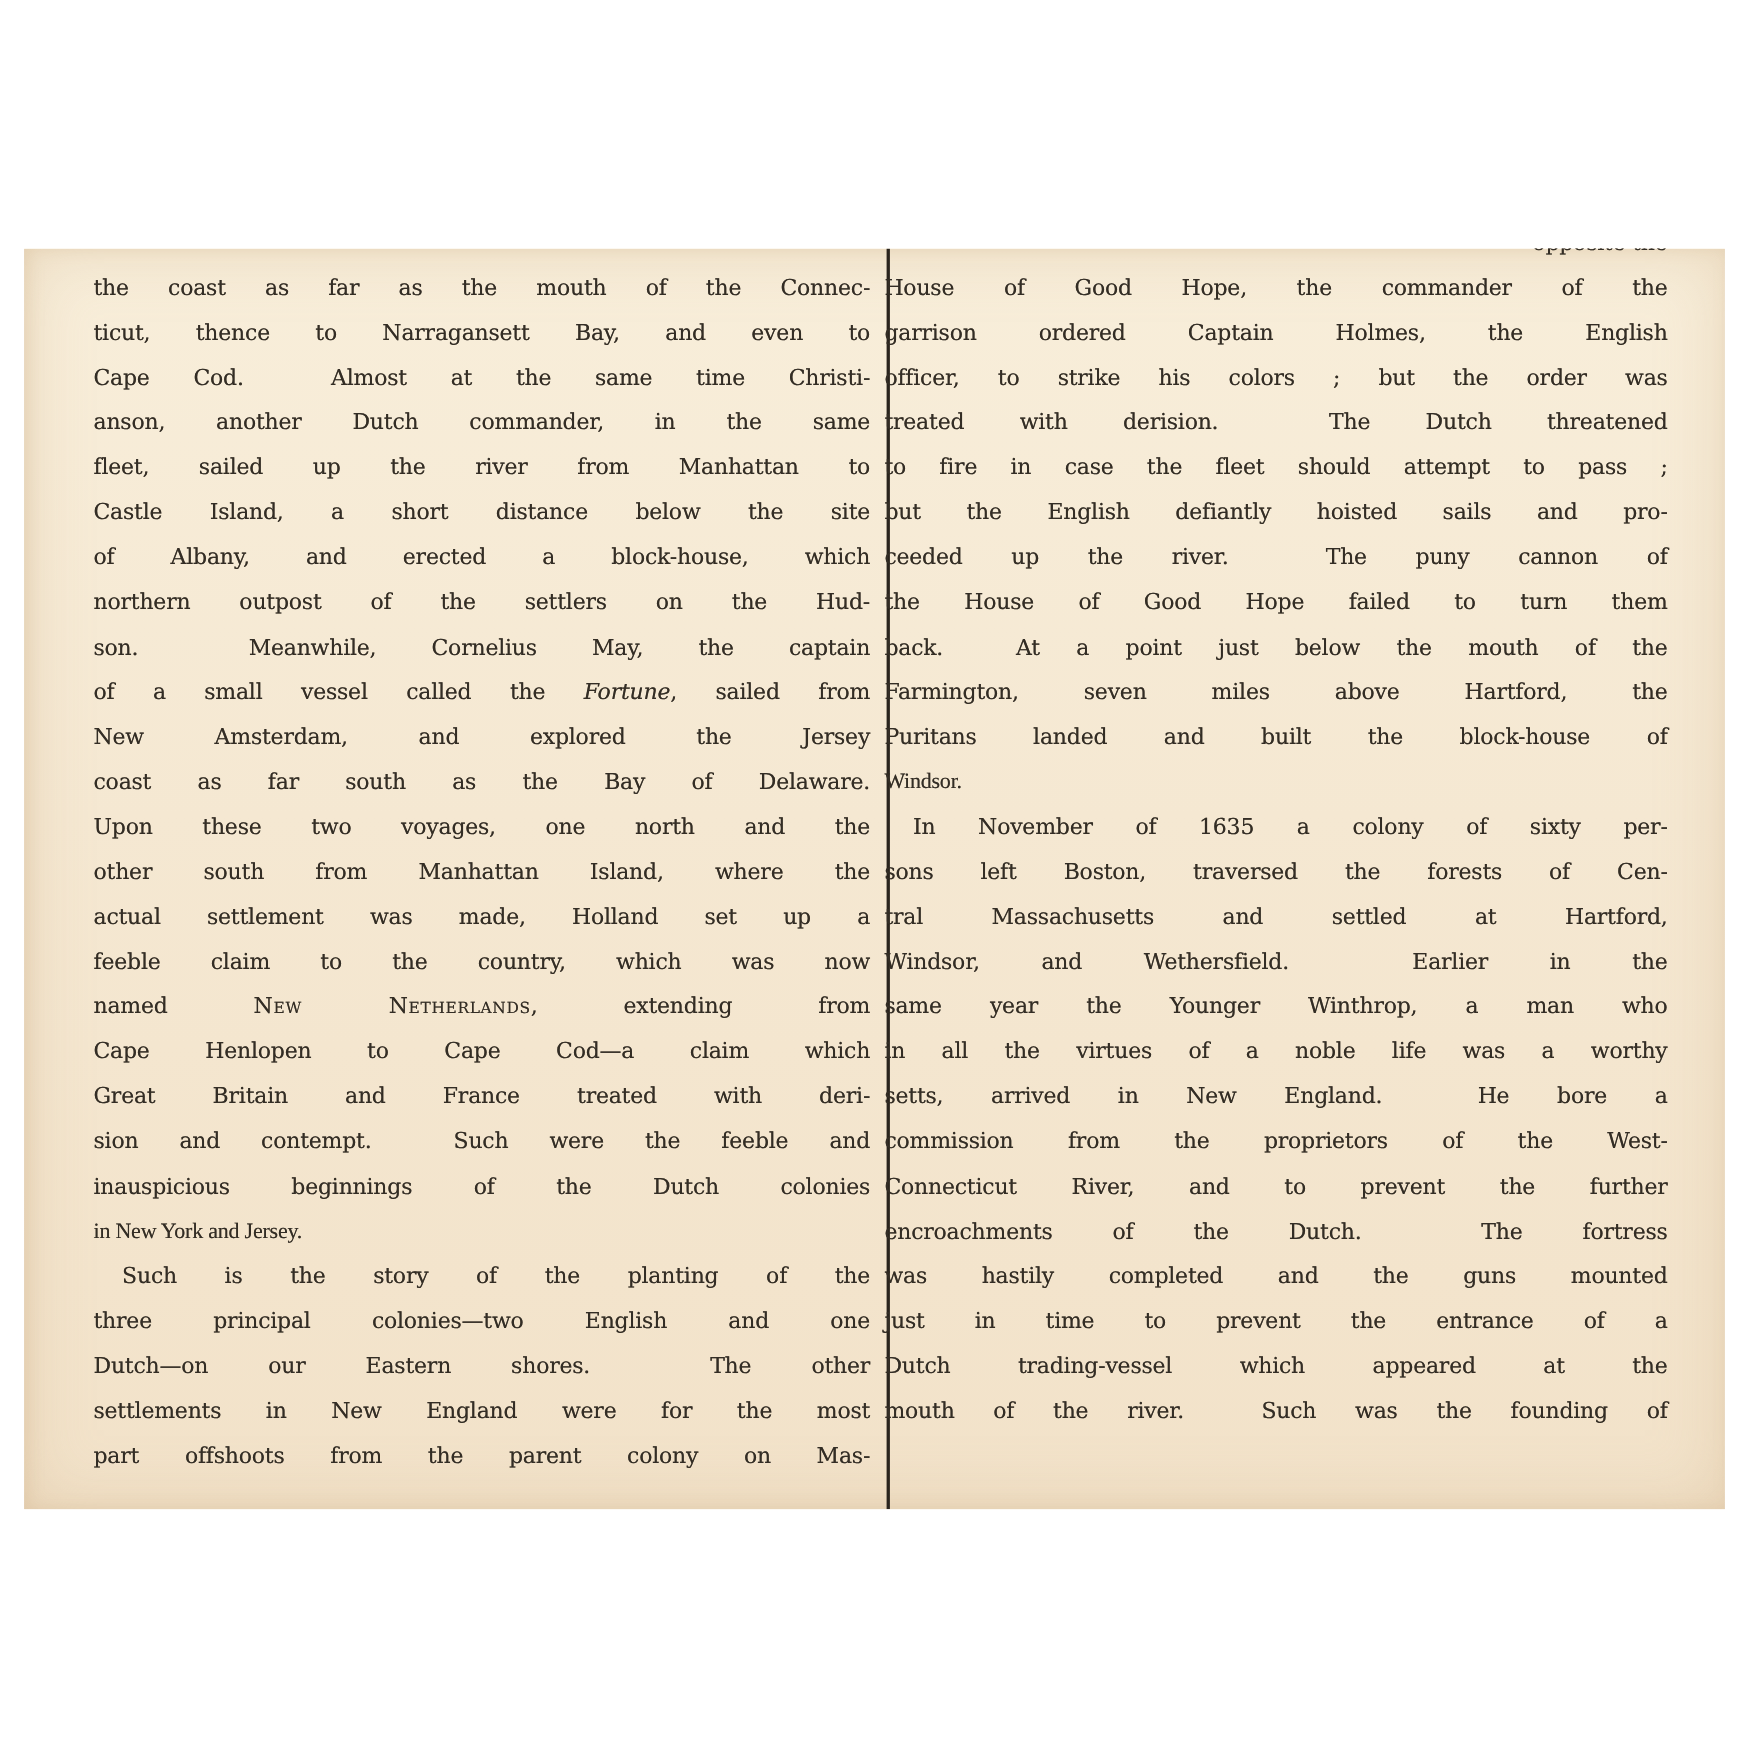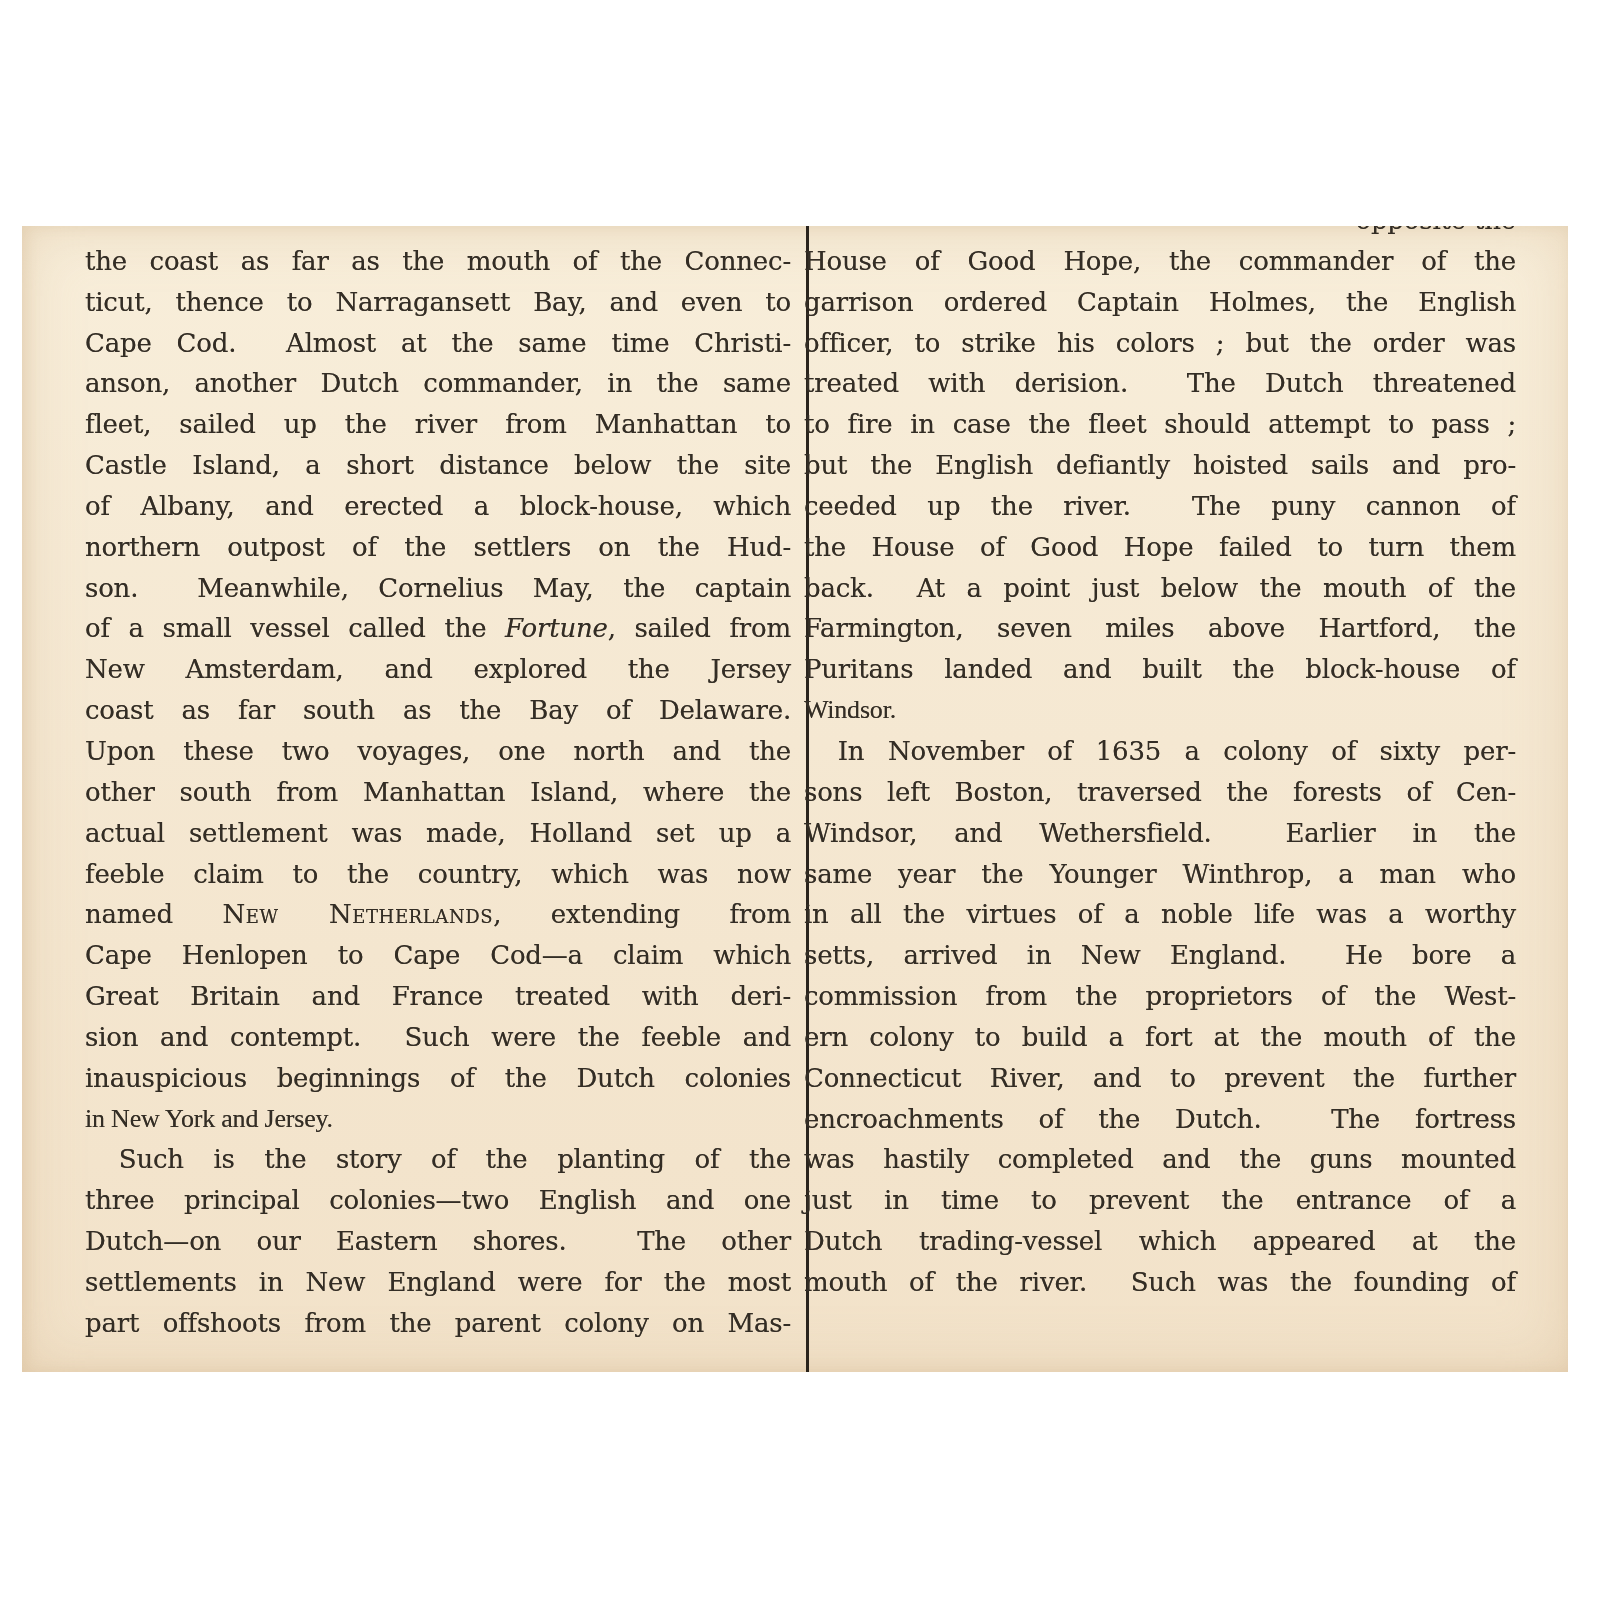--- a/index.html
+++ b/index.html
@@ -20,21 +20,21 @@
   .divider{
     position:absolute;
     left:784px; top:0;
     width:3px; height:100%;
     background:#2a241d;
   }
   .column{
     position:absolute;
     top:-26px;
     color:#332d25;
-    font-size:26px;
+    font-size:20px;
     letter-spacing:-0.2px;
     text-shadow:0 0 0.6px rgba(50,43,33,.65);
   }
   .column-left{ left:63px;  width:706px; }
   .column-right{ left:782px; width:712px; }
   .line{
     height:40.85px;
     line-height:40.85px;
     text-align:justify;
     text-align-last:justify;
@@ -89,26 +89,26 @@
       <div class="line justify">to fire in case the fleet should attempt to pass ;</div>
       <div class="line justify">but the English defiantly hoisted sails and pro-</div>
       <div class="line justify">ceeded up the river.&nbsp; The puny cannon of</div>
       <div class="line justify">the House of Good Hope failed to turn them</div>
       <div class="line justify">back.&nbsp; At a point just below the mouth of the</div>
       <div class="line justify">Farmington, seven miles above Hartford, the</div>
       <div class="line justify">Puritans landed and built the block-house of</div>
       <div class="line end">Windsor.</div>
       <div class="line indent">In November of 1635 a colony of sixty per-</div>
       <div class="line justify">sons left Boston, traversed the forests of Cen-</div>
+      <div class="line justify">tral Massachusetts and settled at Hartford,</div>
       <div class="line justify">Windsor, and Wethersfield.&nbsp; Earlier in the</div>
       <div class="line justify">same year the Younger Winthrop, a man who</div>
       <div class="line justify">in all the virtues of a noble life was a worthy</div>
       <div class="line justify">setts, arrived in New England.&nbsp; He bore a</div>
       <div class="line justify">commission from the proprietors of the West-</div>
-      <div class="line justify">ern colony to build a fort at the mouth of the</div>
       <div class="line justify">Connecticut River, and to prevent the further</div>
       <div class="line justify">encroachments of the Dutch.&nbsp; The fortress</div>
       <div class="line justify">was hastily completed and the guns mounted</div>
       <div class="line justify">just in time to prevent the entrance of a</div>
       <div class="line justify">Dutch trading-vessel which appeared at the</div>
       <div class="line justify">mouth of the river.&nbsp; Such was the founding of</div>
     </div>
 </div>
 
 </body></html>

